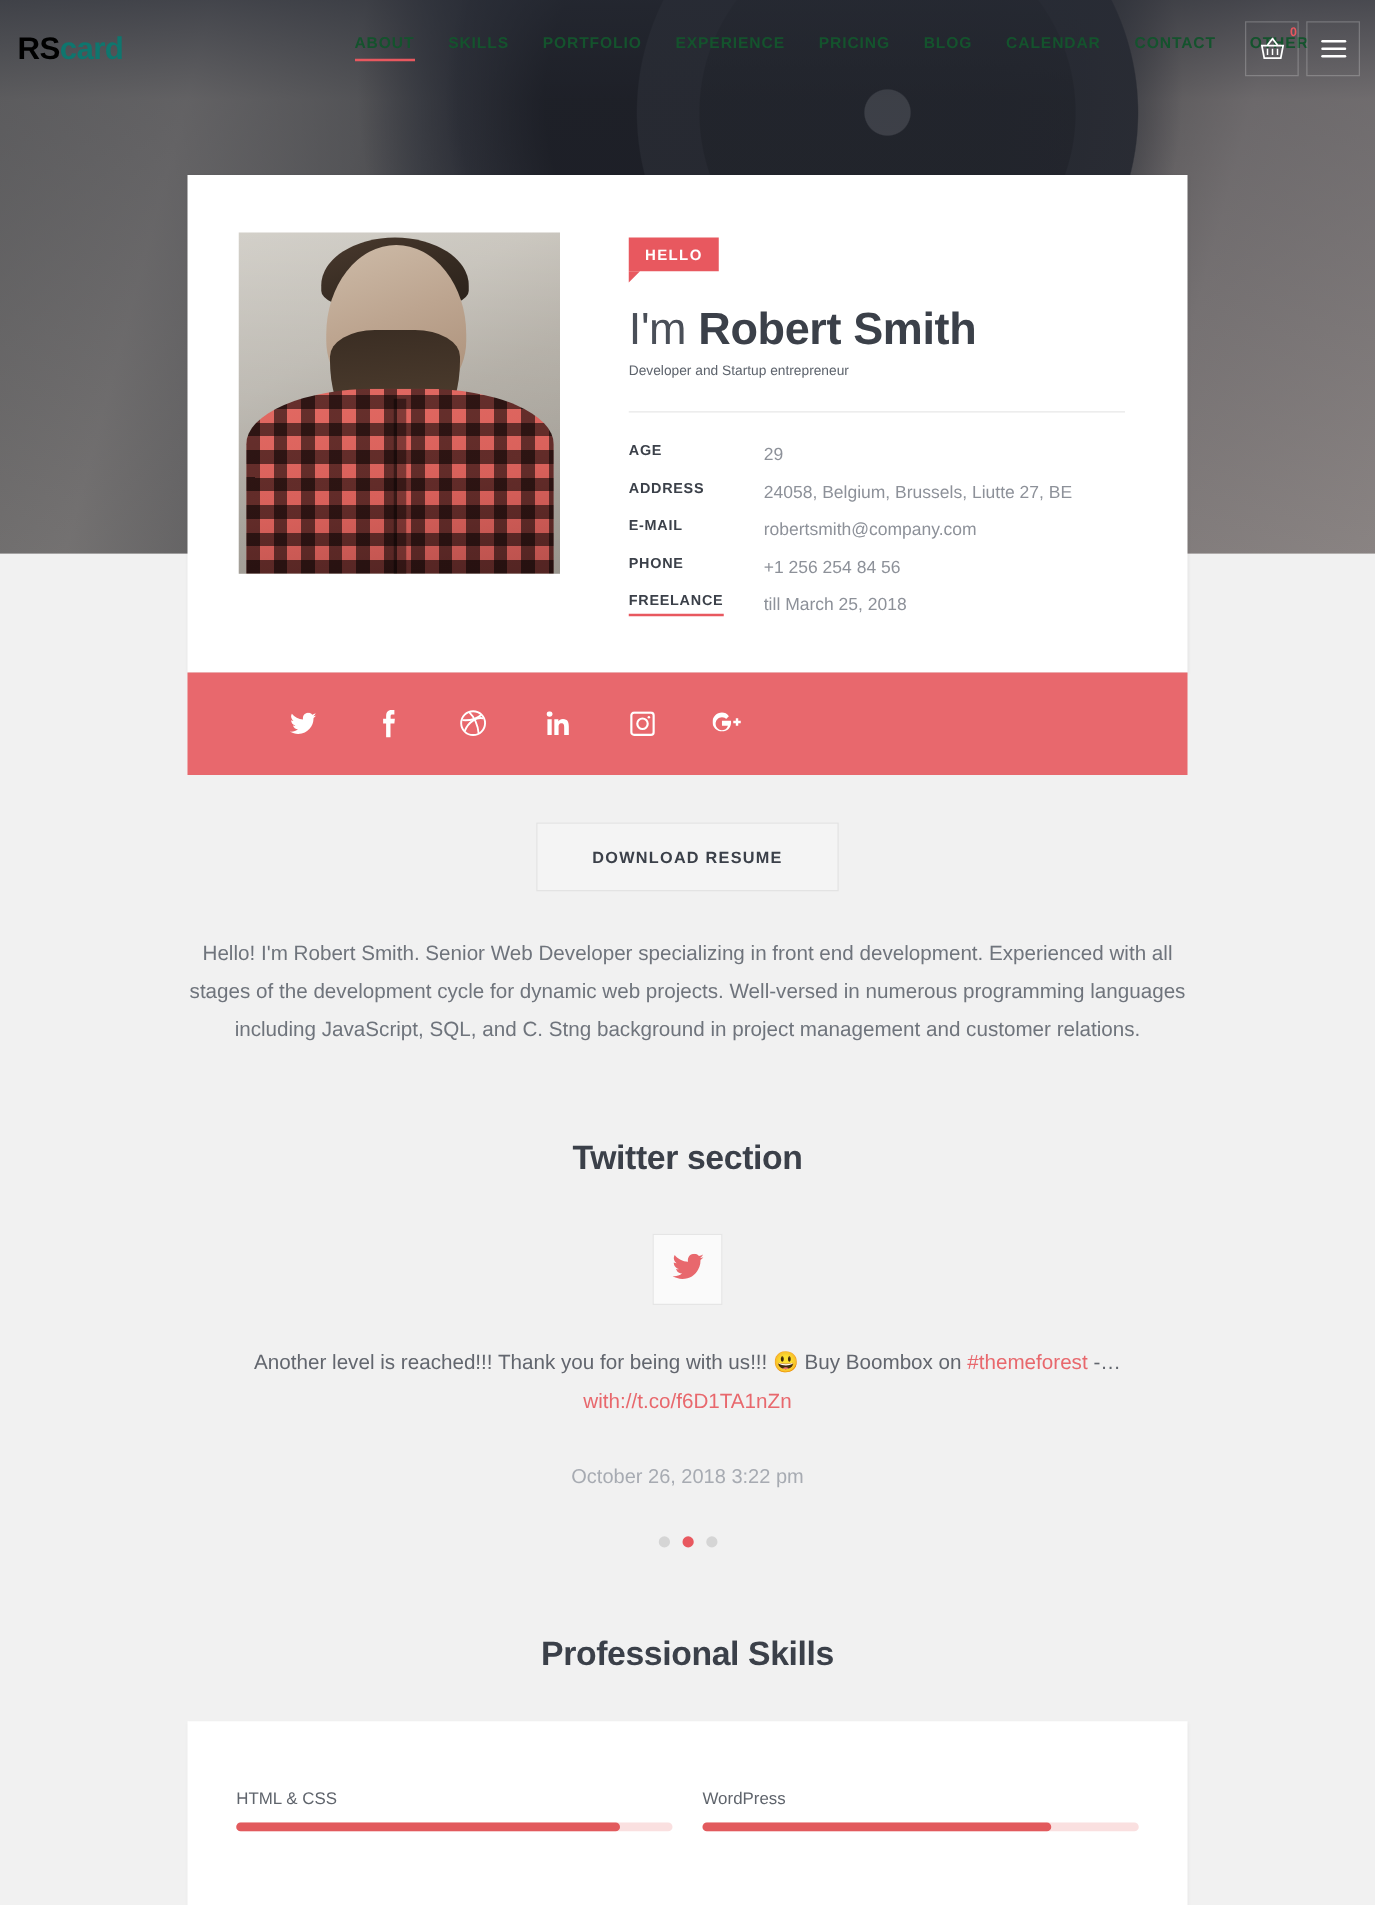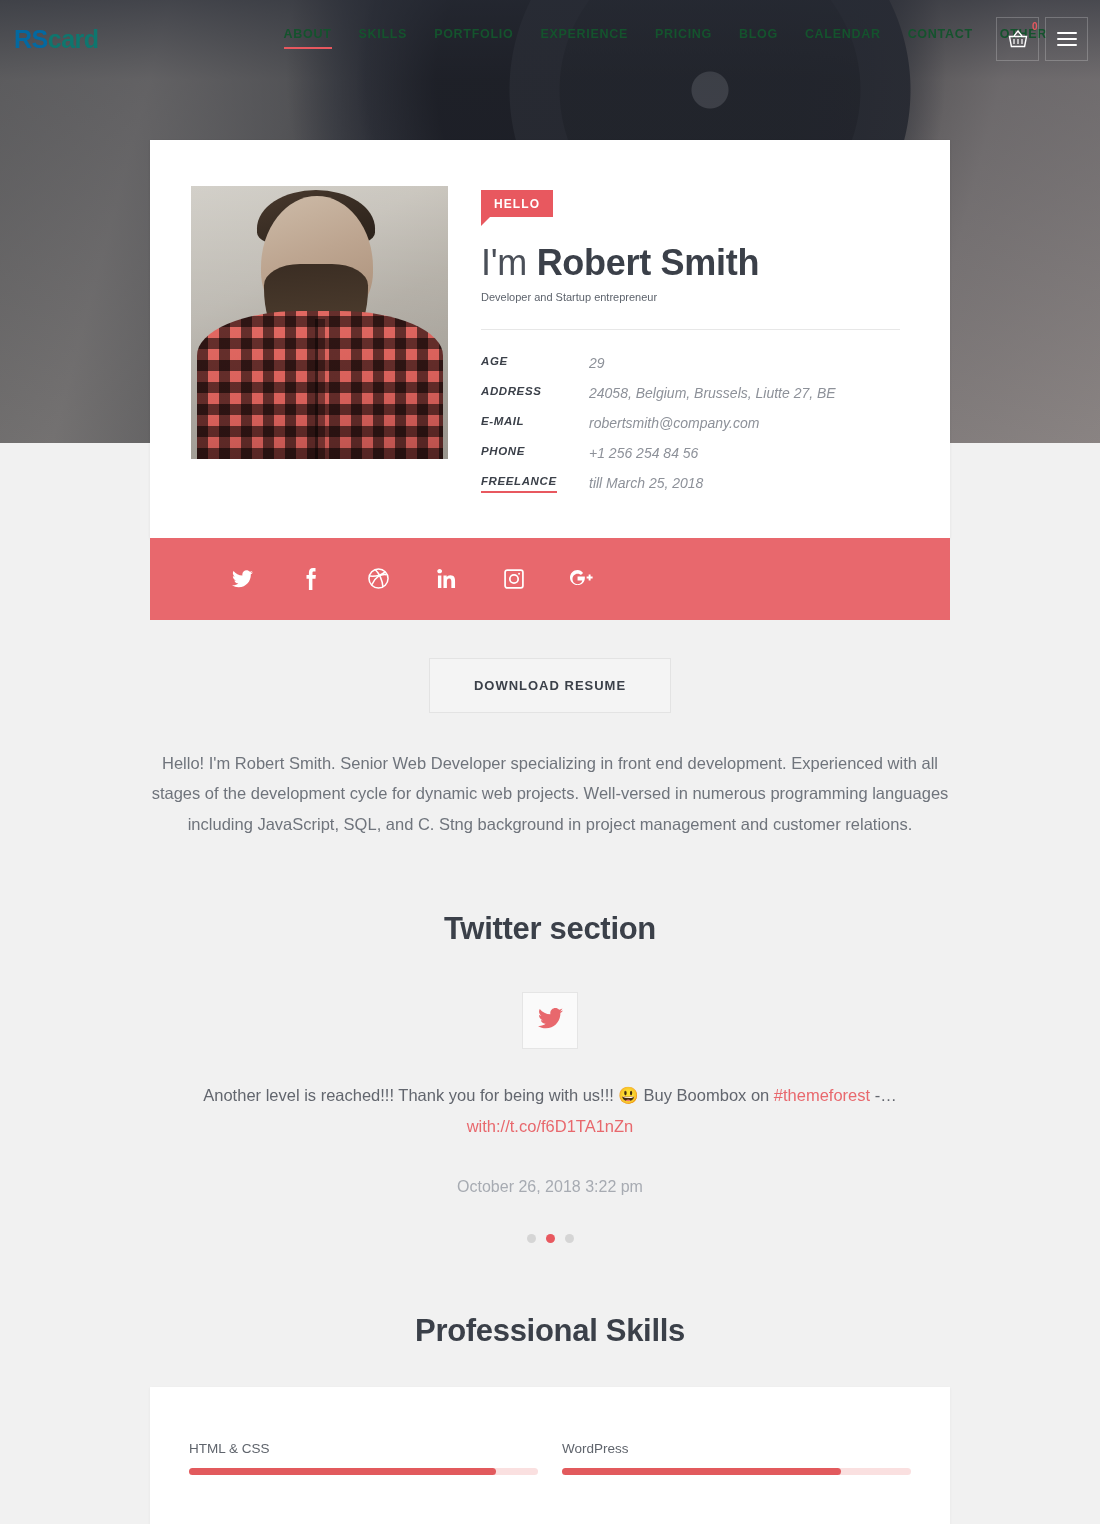--- a/index.html
+++ b/index.html
@@ -51,21 +51,21 @@
     align-items: center;
     z-index: 40;
   }
   .logo {
     margin-left: 14px;
     font-size: 25px;
     font-weight: bold;
     letter-spacing: -0.5px;
     user-select: none;
   }
-  .logo .rs { color: #0369a1; }
+  .logo .rs { color: #000000; }
   .logo .card { color: #0f766e; }
 
   .nav-menu {
     display: flex;
     align-items: center;
     margin-left: 185px;
     gap: 27px;
   }
   .nav-item {
     position: relative;
@@ -175,21 +175,21 @@
   }
   .avatar-photo .neck {
     position: absolute;
     left: 104px; top: 120px;
     width: 46px; height: 42px;
     background: #a98d76;
   }
 
   .profile-info {
     flex: 1;
-    padding-left: 33px;
+    padding-left: 55px;
     padding-top: 4px;
   }
   .hello-badge {
     display: inline-block;
     position: relative;
     background: #e8585f;
     color: #fff;
     font-size: 12px;
     font-weight: bold;
     letter-spacing: 1.1px;
@@ -216,21 +216,21 @@
     font-size: 11px;
     color: #5d636c;
     font-weight: normal;
   }
   .divider {
     margin: 26px 0 18px;
     height: 1px;
     background: #e7e7e7;
   }
   .info-table { width: 100%; border-collapse: collapse; }
-  .info-table td { padding: 7px 0; vertical-align: top; font-style: italic; }
+  .info-table td { padding: 7px 0; vertical-align: top; }
   .info-key {
     width: 108px;
     font-size: 11.5px;
     font-weight: bold;
     color: #3b4049;
     letter-spacing: 0.6px;
     white-space: nowrap;
   }
   .info-key.underlined { position: relative; }
   .info-key.underlined span {
@@ -283,21 +283,21 @@
     margin: 35px auto 0;
     text-align: center;
     font-size: 16.5px;
     line-height: 30.5px;
     color: #6f747c;
   }
 
   
   .section-title {
     text-align: center;
-    font-size: 31px;
+    font-size: 27px;
     font-weight: bold;
     color: #3b4049;
     letter-spacing: -0.3px;
   }
   .twitter-section { margin-top: 72px; }
   .tw-icon-box {
     width: 56px; height: 57px;
     margin: 45px auto 0;
     border: 1px solid #e5e5e5;
     background: #fafafa;

